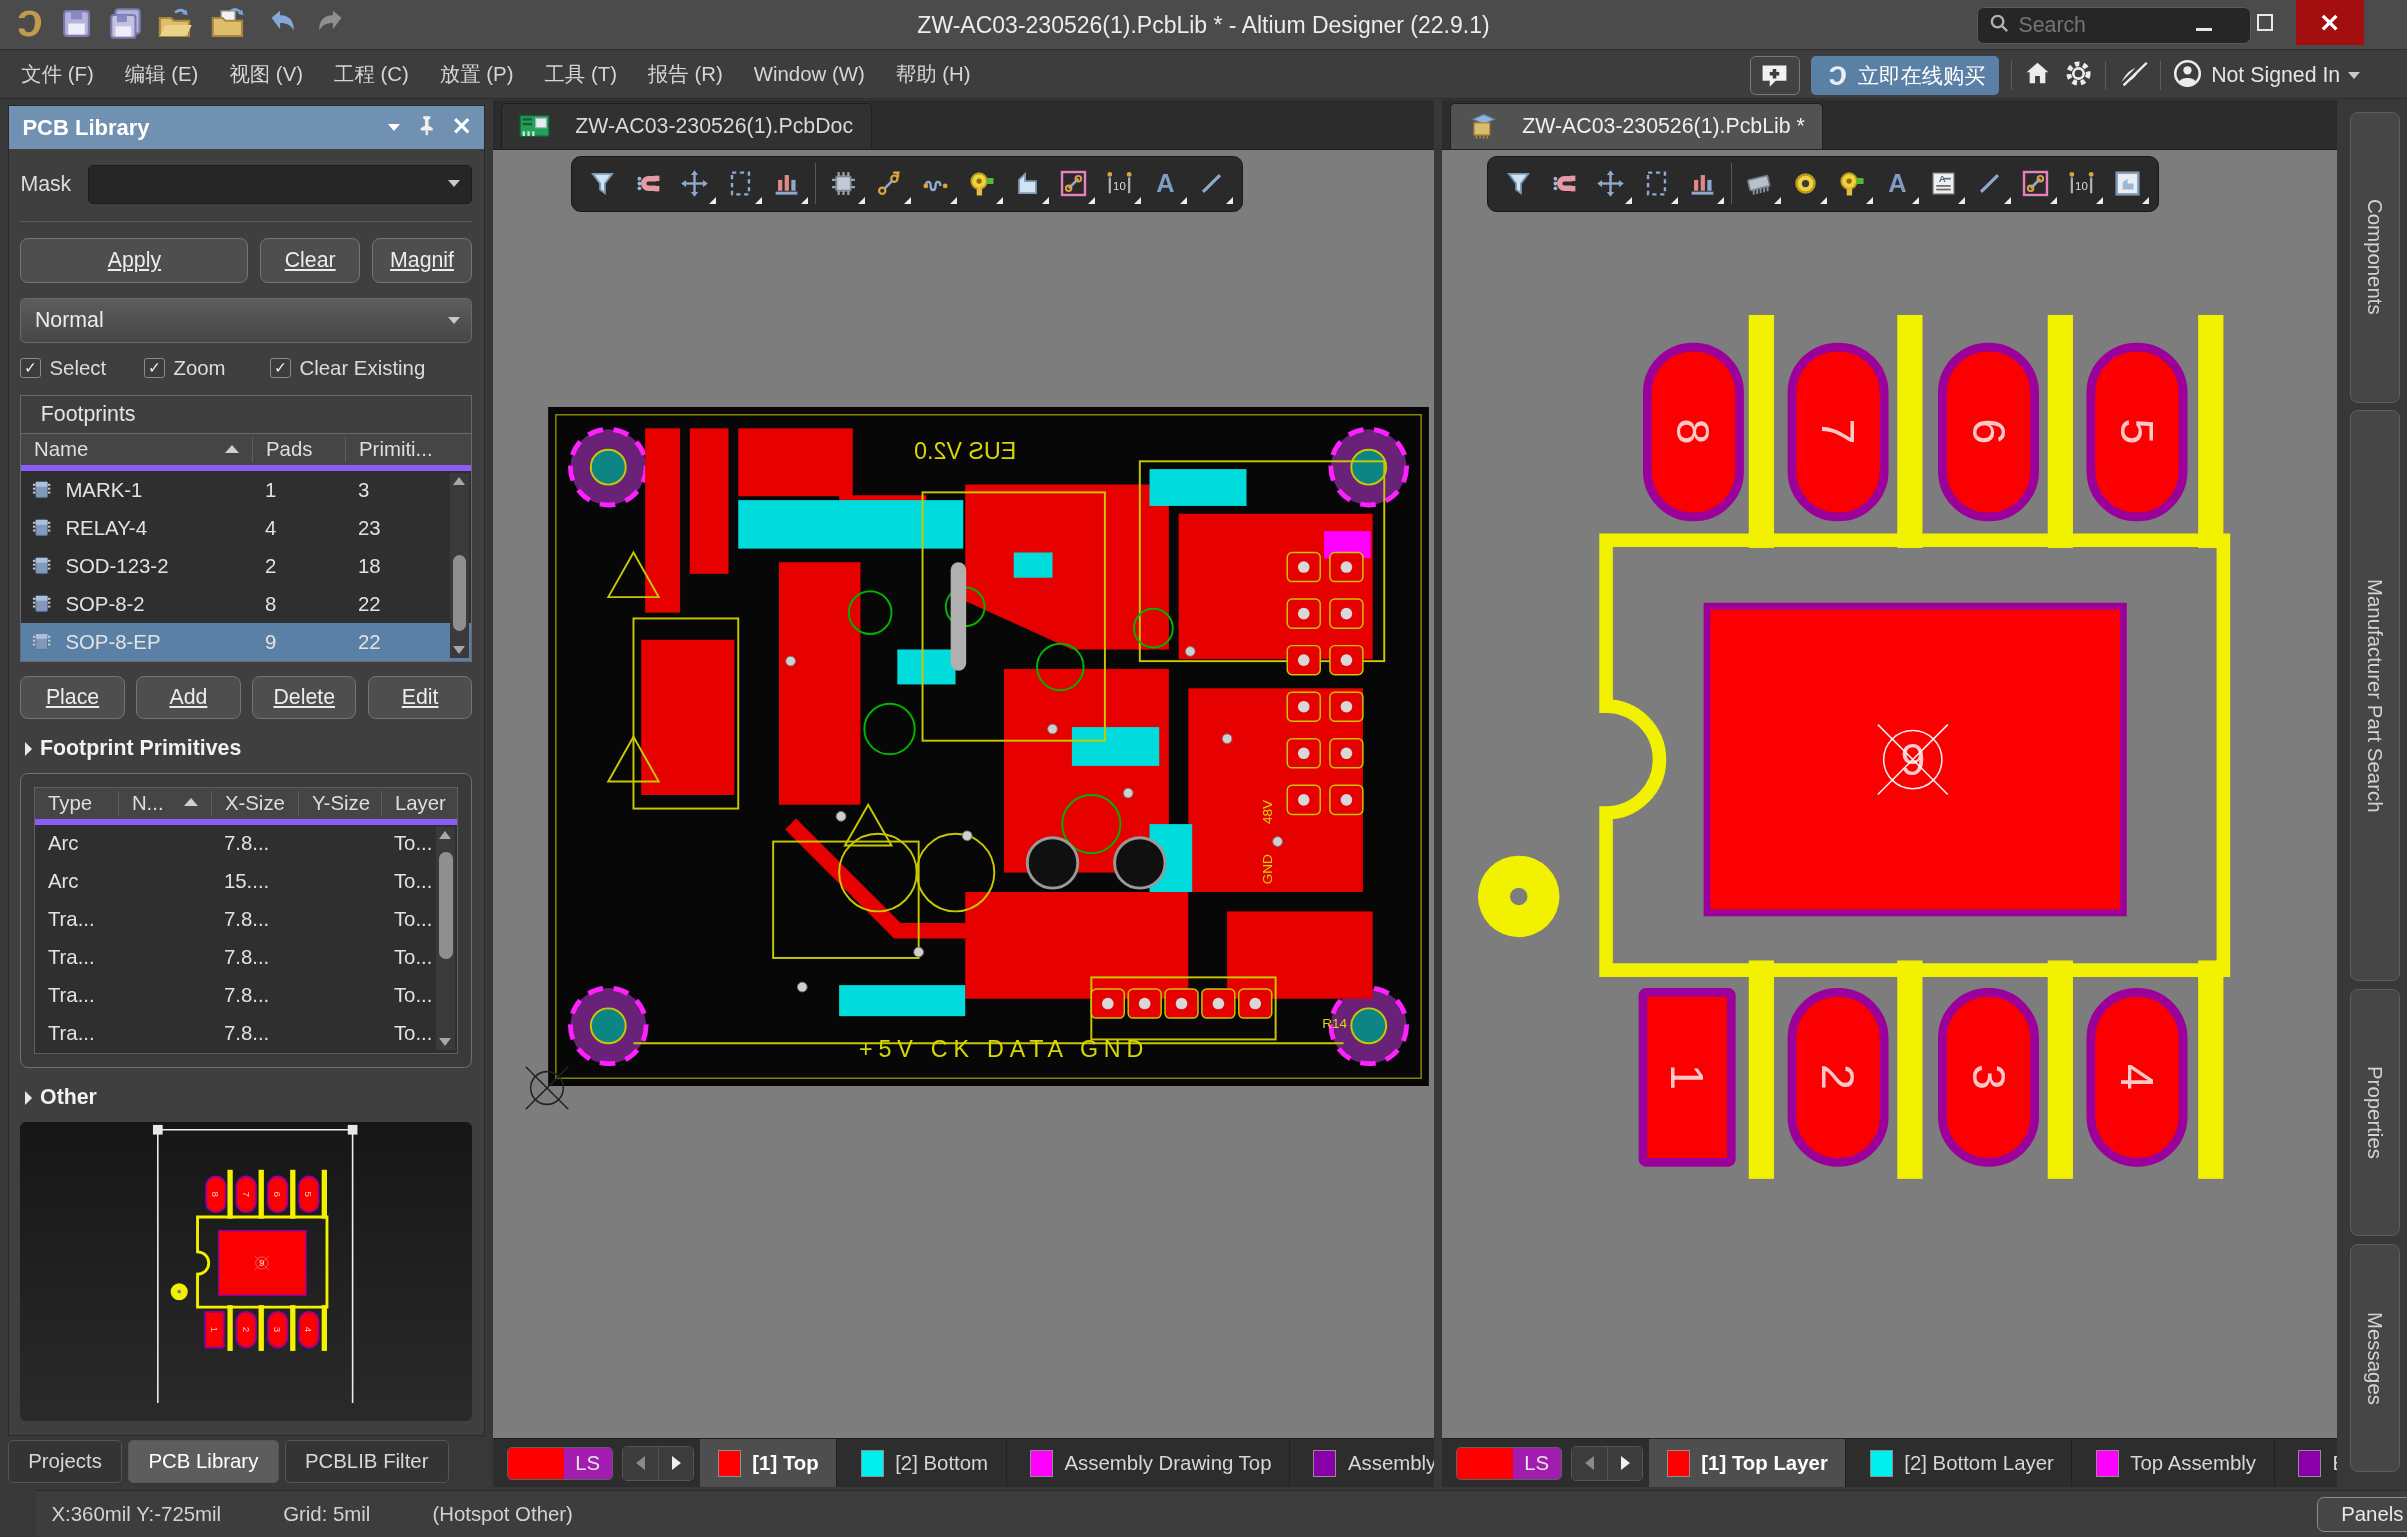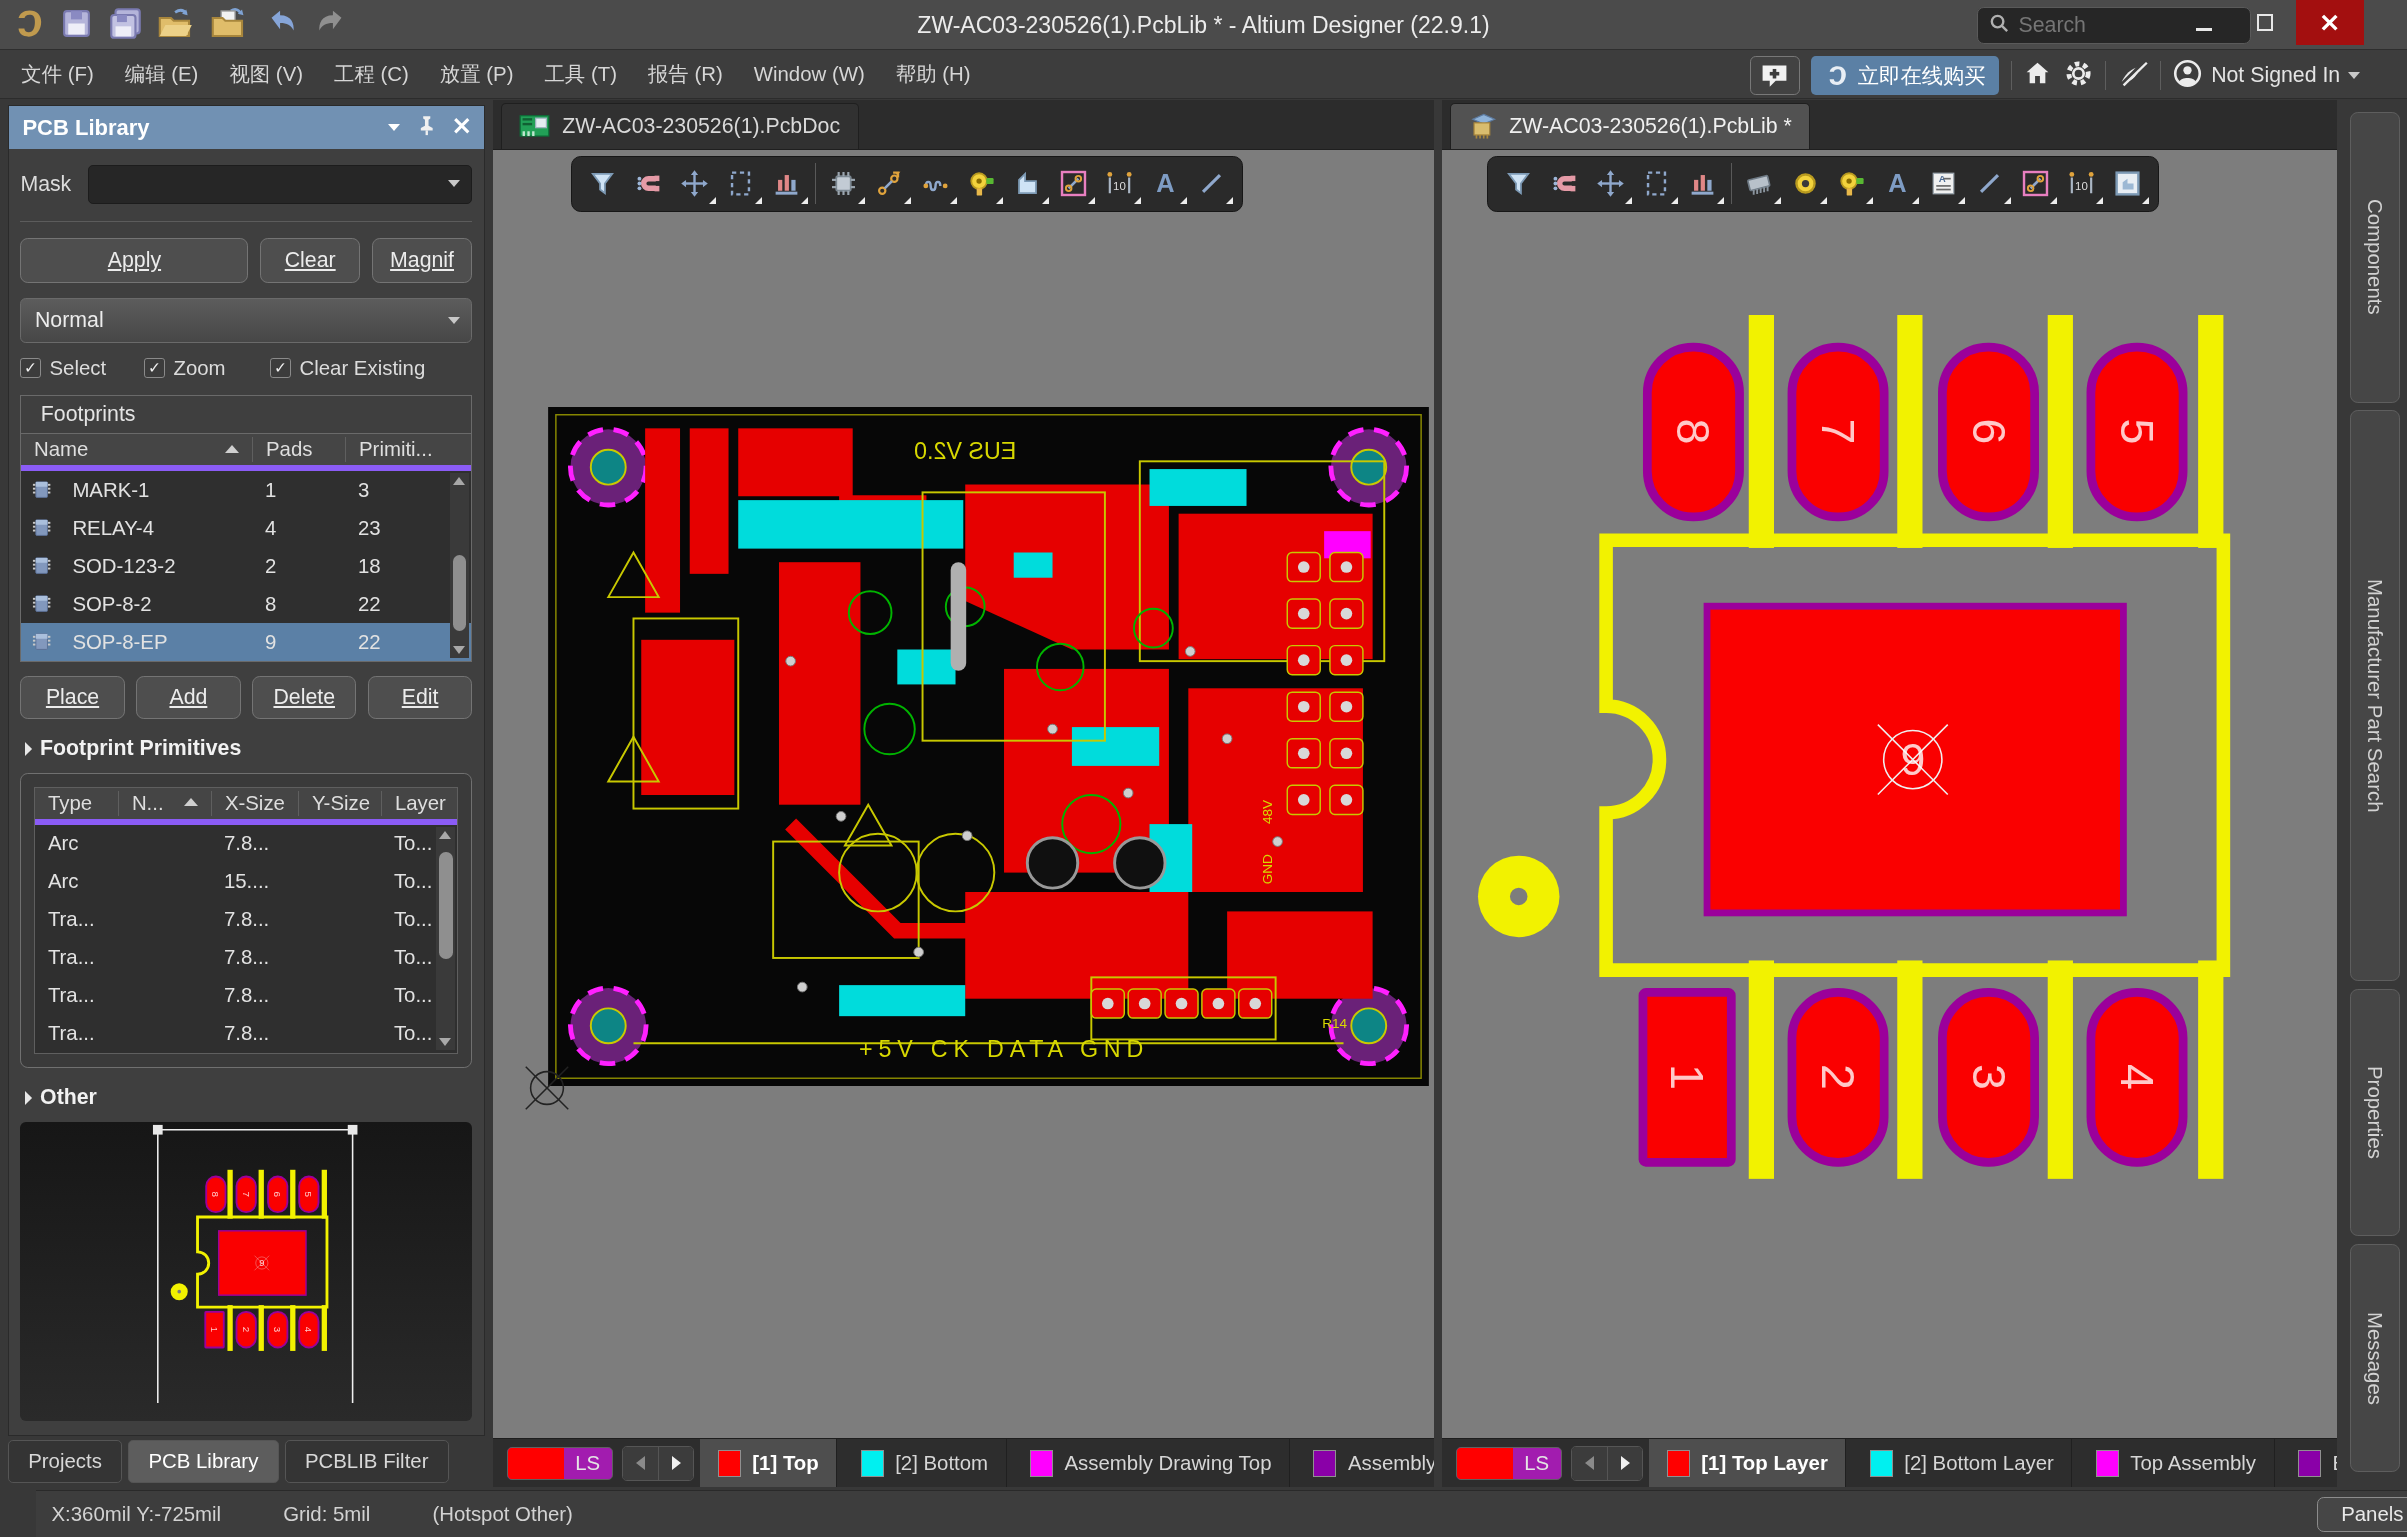--- a/index.html
+++ b/index.html
@@ -64,21 +64,21 @@
   .tbl { margin:0 11.6px; border:1px solid #6a6a6a; border-top:none; background:#2f2f2f; position:relative; flex:none; }
   .t-head { display:grid; height:37px; background:#454545; border-bottom:6px solid #8b5cf6; align-items:center; }
   .t-head .hc { font-size:20.4px; color:#dedede; padding-left:12.6px; border-left:1px solid #5f5f5f; height:25px; line-height:25px; position:relative; white-space:nowrap; overflow:hidden;}
   .t-head .hc:first-child { border-left:none; }
   .tri-up { width:0; height:0; border-left:7.8px solid transparent; border-right:7.8px solid transparent; border-bottom:8.7px solid #cfcfcf; display:inline-block; }
   .hc .tri-up { position:absolute; right:13.6px; top:7.8px; }
   .t-row { display:grid; height:38px; align-items:center; font-size:20.4px; color:#e2e2e2; }
   .t-row.sel { background:#5b80a6; }
   .fp-grid { grid-template-columns:231px 93px 128px; }
   .pr-grid { grid-template-columns:83px 93px 87px 83px 105px; }
-  .name-cell { display:flex; align-items:center; gap:20px; padding-left:9.7px; overflow:hidden; white-space:nowrap; }
+  .name-cell { display:flex; align-items:center; gap:13px; padding-left:9.7px; overflow:hidden; white-space:nowrap; }
   .cell { padding-left:12.6px; white-space:nowrap; overflow:hidden; }
   .scrollbar { position:absolute; right:1.9px; top:39px; bottom:2.9px; width:19.4px; background:#3a3a3a; }
   .sb-up { position:absolute; top:3.9px; left:2.9px; width:0; height:0; border-left:6.8px solid transparent; border-right:6.8px solid transparent; border-bottom:8.7px solid #a8a8a8; }
   .sb-dn { position:absolute; bottom:3.9px; left:2.9px; width:0; height:0; border-left:6.8px solid transparent; border-right:6.8px solid transparent; border-top:8.7px solid #a8a8a8; }
   .sb-thumb { position:absolute; left:2.9px; width:13.6px; background:#8f8f8f; border-radius:6.8px; }
   .section-head { display:flex; align-items:center; gap:9.7px; margin:17.5px 11.6px 0; flex:none; }
   .collapse-icon { width:0; height:0; border-left:10.7px solid transparent; border-top:10.7px solid #e8e8e8; transform:rotate(45deg); }
   .section-head .t { font-size:21.3px; font-weight:bold; color:#f2f2f2; }
   .tbl-outer { margin:11.6px 11.6px 0; border:1px solid #707070; border-radius:7.8px; background:#3a3a3a; padding:4.9px; flex:none; }
   .tbl-outer .tbl { margin:8px; border:1px solid #5f5f5f; }
@@ -95,21 +95,21 @@
   .status-items { position:absolute; left:15.5px; top:0; height:47px; display:flex; align-items:center; gap:62px; }
   .status-items span { font-size:20.4px; color:#d2d2d2; }
   .panels-btn { position:absolute; right:15.5px; top:5.8px; height:35px; padding:0 23px; background:#464646;
                 border:1px solid #8c8c8c; border-radius:6.8px; font-size:20.4px; color:#e8e8e8; display:flex; align-items:center; }
 
   
   .pane { position:absolute; top:100px; height:1387px; display:flex; flex-direction:column; background:#2d2d2d; }
   .pane-left { left:493px; width:941px; }
   .pane-right { left:1442px; width:895px; }
   .doc-tabbar { height:50px; background:#2c2c2c; border-bottom:1px solid #1f1f1f; display:flex; align-items:flex-end; padding-left:7.8px; flex:none; }
-  .doc-tab { height:46px; display:flex; align-items:center; gap:12px; padding:0 17.5px; font-size:21.3px; color:#d9d9d9;
+  .doc-tab { height:46px; display:flex; align-items:center; gap:25px; padding:0 17.5px; font-size:21.3px; color:#d9d9d9;
              background:#313131; border:1px solid #1f1f1f; border-bottom:none; border-radius:4.9px 4.9px 0 0; white-space:nowrap; }
   .doc-tab.active { background:#525252; color:#f0f0f0; }
   .canvas { flex:1; position:relative; background:#7d7d7d; overflow:hidden; }
   .toolbar { position:absolute; top:5.8px; height:56px; background:#2a2a2a; border:1px solid #171717; border-radius:9.7px;
              display:flex; align-items:center; padding:0 7.8px; }
   .pane-left .toolbar { left:78px; } .pane-right .toolbar { left:45px; }
   .tool { width:46px; height:45px; position:relative; display:flex; align-items:center; justify-content:center; }
   .tool.menu::after { content:""; position:absolute; right:1.9px; bottom:1.9px;
                       border-left:7.8px solid transparent; border-bottom:7.8px solid #ededed; }
   .tool-sep { width:1px; height:41px; background:#595959; margin:0 4.9px; }

